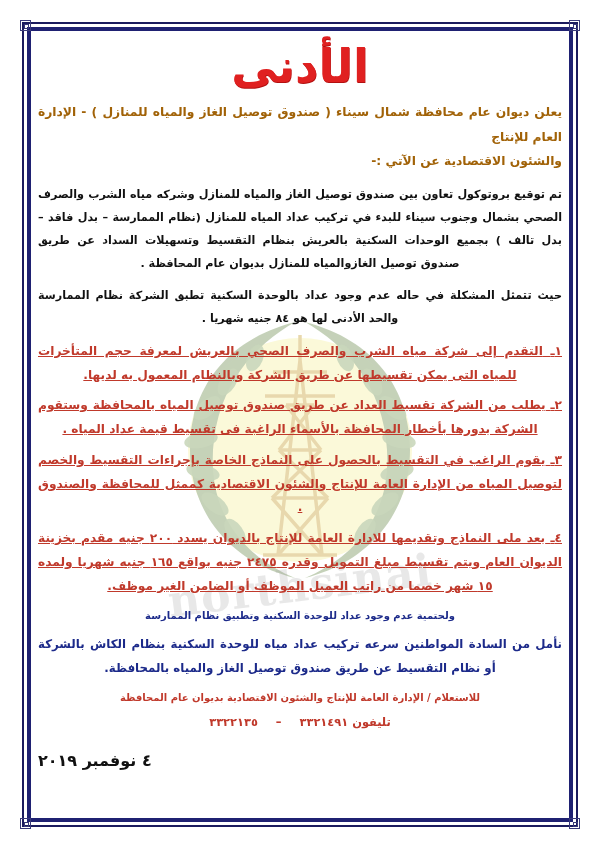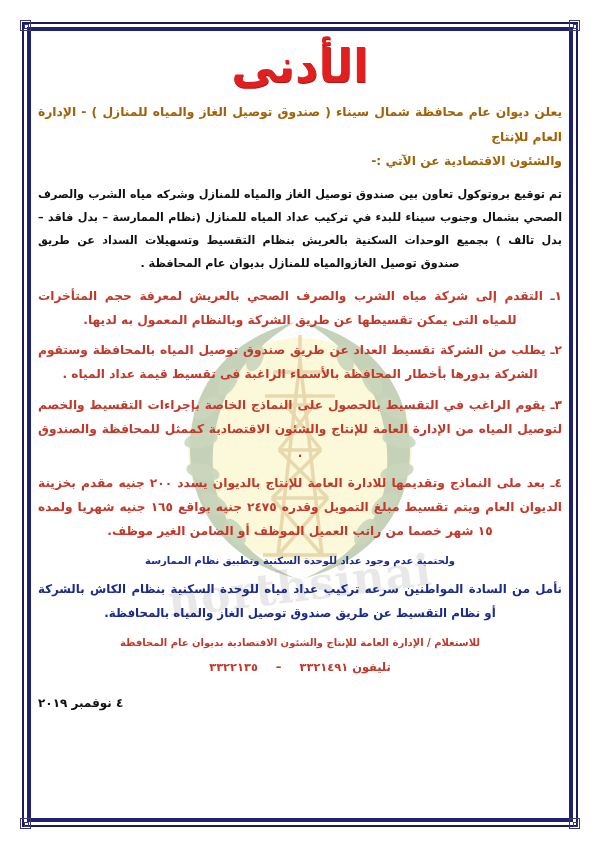--- a/index.html
+++ b/index.html
@@ -152,20 +152,21 @@
     padding: 0;
   }
   ol.items li {
     color: #c0392b;
     font-size: 12.2px;
     font-weight: bold;
     line-height: 1.95;
     margin: 0 0 7px 0;
     text-align: justify;
     text-align-last: center;
+    text-decoration: underline;
   }
   ol.items li .num { font-weight: bold; }
 
   .closing {
     color: #1c2a8a;
     font-size: 10px;
     font-weight: bold;
     line-height: 1.95;
     text-align: center;
     margin: 6px 0 8px 0;
@@ -193,21 +194,21 @@
     font-weight: bold;
     text-align: center;
     margin: 0 0 10px 0;
     letter-spacing: 1px;
   }
   .phone .sep { margin: 0 14px; }
   .phone .label { }
 
   .date {
     color: #111111;
-    font-size: 12px;
+    font-size: 16px;
     font-weight: bold;
     text-align: left;
     margin-top: 22px;
     direction: rtl;
   }
 </style>
 </head>
 <body>
 
 <div class="page">
@@ -268,20 +269,21 @@
 
     <div class="title">الأدنى</div>
 
     <div class="headline">
       <span>يعلن ديوان عام محافظة شمال سيناء ( صندوق توصيل الغاز والمياه للمنازل )  -  الإدارة العام للإنتاج</span>
       <span class="ln2">والشئون الاقتصادية عن الآتي :-</span>
     </div>
 
     <p class="para">تم توقيع بروتوكول تعاون بين صندوق توصيل الغاز والمياه للمنازل وشركه مياه الشرب والصرف الصحي بشمال وجنوب سيناء للبدء في تركيب عداد المياه للمنازل (نظام الممارسة – بدل فاقد – بدل تالف ) بجميع الوحدات السكنية بالعريش بنظام التقسيط وتسهيلات السداد عن طريق صندوق توصيل الغازوالمياه للمنازل بديوان عام المحافظة .</p>
 
+    <p class="para">حيث تتمثل المشكلة في حاله عدم وجود عداد بالوحدة السكنية تطبق الشركة نظام الممارسة والحد الأدنى لها هو ٨٤ جنيه شهريا .</p>
 
 
     <ol class="items">
       <li>
         <span class="num">١ـ</span>
         <span>التقدم إلى شركة مياه الشرب والصرف الصحي بالعريش لمعرفة حجم المتأخرات للمياه التى يمكن تقسيطها عن طريق الشركة وبالنظام المعمول به لديها.</span>
       </li>
       <li>
         <span class="num">٢ـ</span>
         <span>يطلب من الشركة تقسيط العداد عن طريق صندوق توصيل المياه بالمحافظة وستقوم الشركة بدورها بأخطار المحافظة بالأسماء الراغبة فى تقسيط قيمة عداد المياه .</span>

